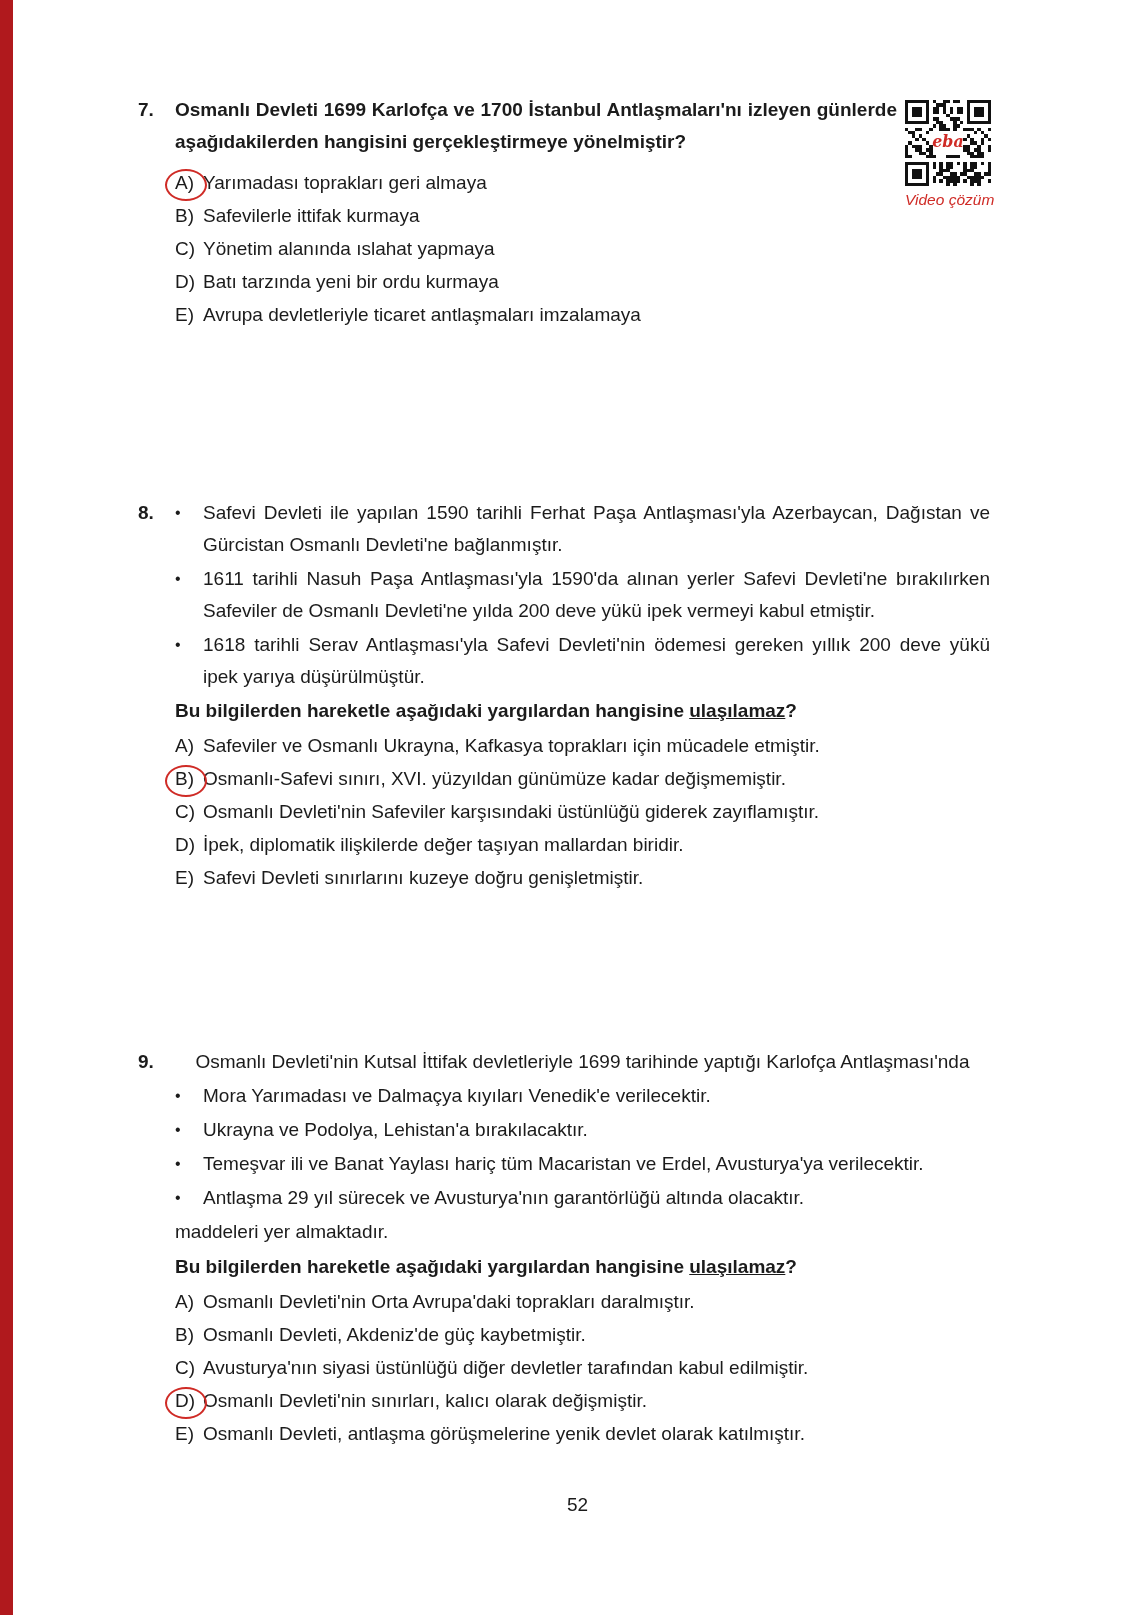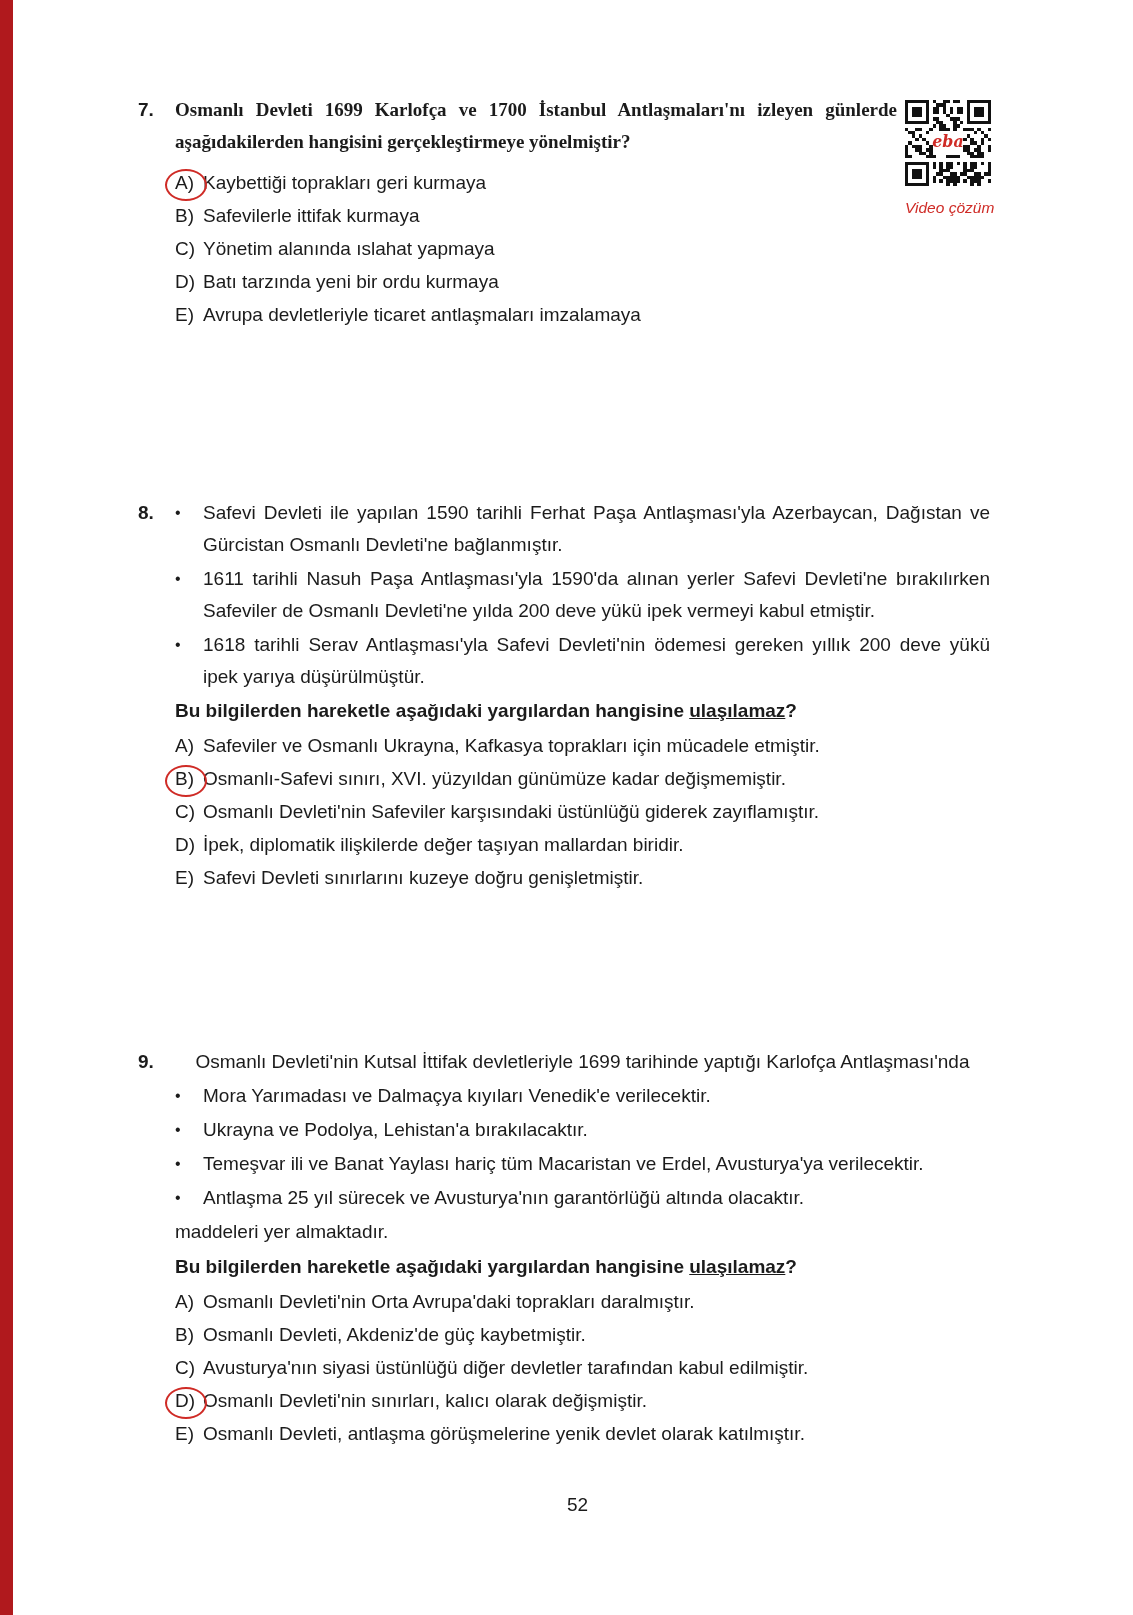--- a/index.html
+++ b/index.html
@@ -18,21 +18,21 @@
     position:absolute; left:0; top:0;
     width:13px; height:100%;
     background:var(--sidebar,#b0191d);
   }
   .question { position:absolute; left:138px; width:852px; }
   #q7 { top:94px; }
   #q8 { top:497px; }
   #q9 { top:1046px; }
   .q-num { position:absolute; left:0; top:0; width:36px; font-weight:bold; }
   .q-content { margin-left:37px; }
-  .stem-bold { font-weight:bold; text-align:justify;font-family:Liberation Serif, serif; }
+  .stem-bold { font-weight:bold; text-align:justify; }
   #q7 .stem-q7 { width:722px; margin-bottom:9px; }
   .options { list-style:none; margin-top:2px; }
   .option { display:flex; margin-bottom:1px; }
   .opt-letter { width:28px; flex:0 0 28px; position:relative; }
   .circled::after {
     content:""; position:absolute;
     left:-10px; top:2px; width:38px; height:28px;
     border:2.5px solid var(--accent,#cf2b26);
     border-radius:50%;
   }
@@ -45,21 +45,21 @@
   .underline { text-decoration:underline; }
   .page-number { position:absolute; top:1489px; left:11px; width:100%; text-align:center; }
   .qr-wrap { position:absolute; left:905px; top:100px; width:86px; text-align:left; }
   .qr-box { width:86px; height:86px; background:#fff; }
   .qr-box svg { display:block; width:86px; height:86px; shape-rendering:crispEdges; }
   .qr-caption {
     color:var(--accent,#cf2b26);
     font-style:italic;
     font-size:15.5px;
     line-height:20px;
-    margin-top:12px;
+    margin-top:4px;
     white-space:nowrap;
   }
 </style>
 </head>
 <body>
 
 <div class="page">
   <div class="accent-bar"></div>
 
   <div class="qr-wrap">
@@ -254,21 +254,21 @@
     <div class="qr-caption">Video çözüm</div>
   </div>
 
   <section class="question" id="q7">
     <div class="q-num">7.</div>
     <div class="q-content">
       <p class="stem-bold stem-q7">Osmanlı Devleti 1699 Karlofça ve 1700 İstanbul Antlaşmaları'nı izleyen günlerde aşağıdakilerden hangisini gerçekleştirmeye yönelmiştir?</p>
       <ul class="options">
         <li class="option">
           <span class="opt-letter circled">A)</span>
-          <span class="opt-text">Kaybettiği toprakları geri kurmaya</span>
+          <span class="opt-text">Yarımadası toprakları geri almaya</span>
         </li>
         <li class="option">
           <span class="opt-letter">B)</span>
           <span class="opt-text">Safevilerle ittifak kurmaya</span>
         </li>
         <li class="option">
           <span class="opt-letter">C)</span>
           <span class="opt-text">Yönetim alanında ıslahat yapmaya</span>
         </li>
         <li class="option">
@@ -335,21 +335,21 @@
       <div class="bullet">
         <span class="bullet-dot">•</span>
         <span class="bullet-text">Ukrayna ve Podolya, Lehistan'a bırakılacaktır.</span>
       </div>
       <div class="bullet">
         <span class="bullet-dot">•</span>
         <span class="bullet-text">Temeşvar ili ve Banat Yaylası hariç tüm Macaristan ve Erdel, Avusturya'ya verilecektir.</span>
       </div>
       <div class="bullet">
         <span class="bullet-dot">•</span>
-        <span class="bullet-text">Antlaşma 25 yıl sürecek ve Avusturya'nın garantörlüğü altında olacaktır.</span>
+        <span class="bullet-text">Antlaşma 29 yıl sürecek ve Avusturya'nın garantörlüğü altında olacaktır.</span>
       </div>
       <p class="after-bullets">maddeleri yer almaktadır.</p>
       <p class="q-stem-line"><span>Bu bilgilerden hareketle aşağıdaki yargılardan hangisine </span><span class="underline">ulaşılamaz</span><span>?</span></p>
       <ul class="options">
         <li class="option">
           <span class="opt-letter">A)</span>
           <span class="opt-text">Osmanlı Devleti'nin Orta Avrupa'daki toprakları daralmıştır.</span>
         </li>
         <li class="option">
           <span class="opt-letter">B)</span>

